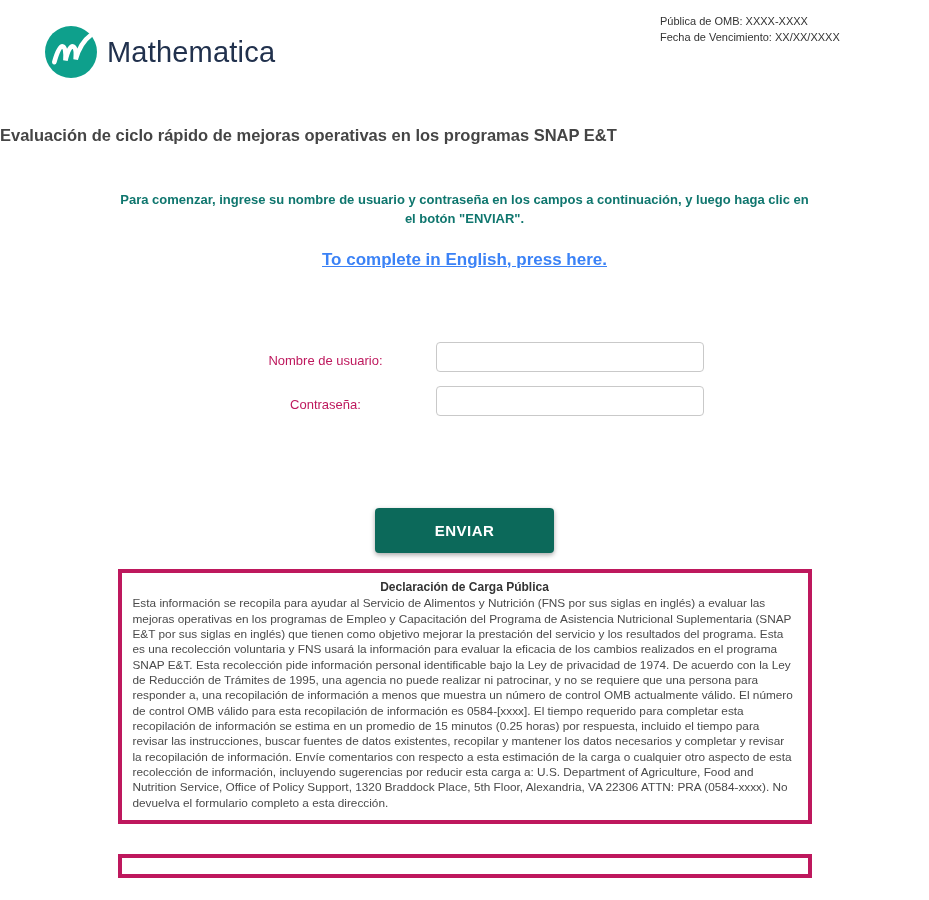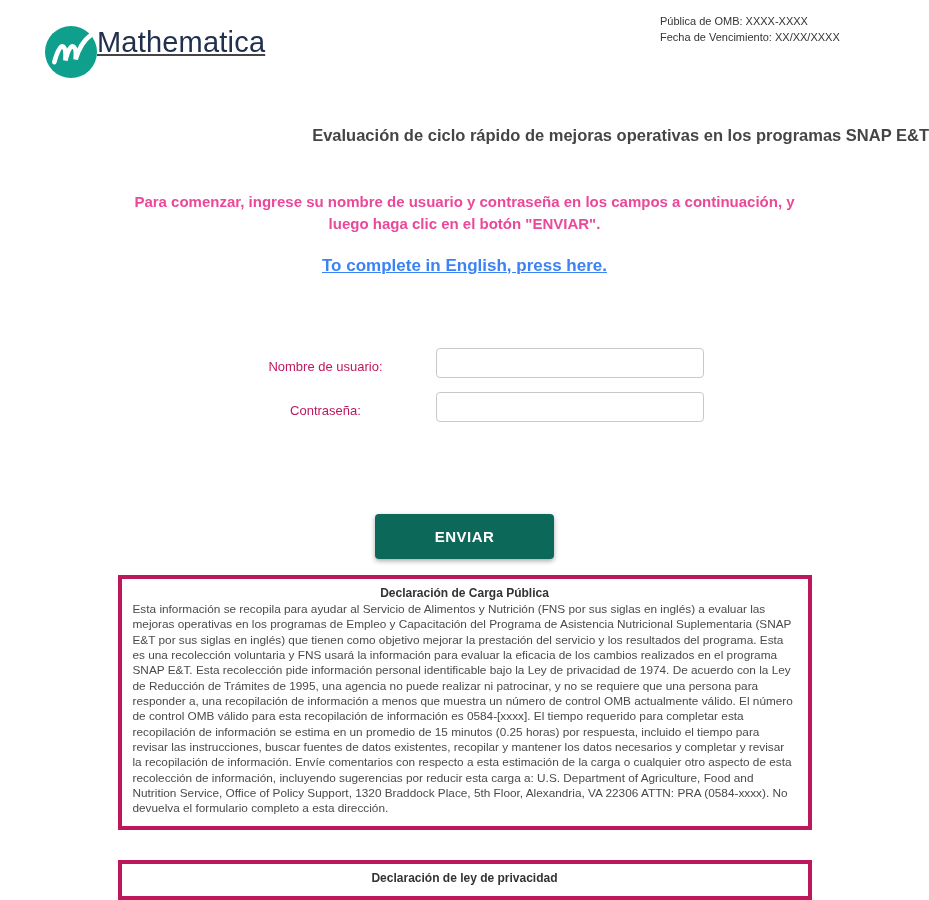--- a/index.html
+++ b/index.html
@@ -14,54 +14,54 @@
     overflow: hidden;
   }
 
   
   .header { position: relative; height: 92px; }
   .logo-wrap {
     position: absolute;
     left: 45px;
     top: 26px;
     display: flex;
-    align-items: flex-start;
-    text-decoration: underline;
+    align-items: center;
+    gap: 10px;
   }
   .logo-mark { width: 52px; height: 52px; display: block; }
   .brand-name {
     font-size: 29px;
     color: #21314d;
     letter-spacing: 0.2px;
     font-weight: normal;
   }
   .omb-block {
     position: absolute;
     left: 660px;
     top: 14px;
     font-size: 11px;
     line-height: 1.45;
     color: #333333;
   }
 
   
   .page-title {
     margin-top: 34px;
-    text-align: right;
+    text-align: left;
     font-size: 16.5px;
     font-weight: bold;
     color: #454545;
   }
   .intro-text {
     margin: 46px auto 0;
     width: 700px;
     text-align: center;
-    font-size: 15px;
+    font-size: 13px;
     font-weight: bold;
-    color: #ec4899;
+    color: #0f766e;
     line-height: 1.45;
   }
   .english-link-wrap {
     margin-top: 21px;
     text-align: center;
   }
   .english-link {
     font-size: 17px;
     font-weight: bold;
     color: #3b82f6;
@@ -178,15 +178,14 @@
 <div class="submit-wrap">
   <button class="submit-btn">ENVIAR</button>
 </div>
 
 <div class="notice-box first">
   <div class="notice-title">Declaración de Carga Pública</div>
   <div class="notice-body">Esta información se recopila para ayudar al Servicio de Alimentos y Nutrición (FNS por sus siglas en inglés) a evaluar las mejoras operativas en los programas de Empleo y Capacitación del Programa de Asistencia Nutricional Suplementaria (SNAP E&amp;T por sus siglas en inglés) que tienen como objetivo mejorar la prestación del servicio y los resultados del programa. Esta es una recolección voluntaria y FNS usará la información para evaluar la eficacia de los cambios realizados en el programa SNAP E&amp;T. Esta recolección pide información personal identificable bajo la Ley de privacidad de 1974. De acuerdo con la Ley de Reducción de Trámites de 1995, una agencia no puede realizar ni patrocinar, y no se requiere que una persona para responder a, una recopilación de información a menos que muestra un número de control OMB actualmente válido. El número de control OMB válido para esta recopilación de información es 0584-[xxxx]. El tiempo requerido para completar esta recopilación de información se estima en un promedio de 15 minutos (0.25 horas) por respuesta, incluido el tiempo para revisar las instrucciones, buscar fuentes de datos existentes, recopilar y mantener los datos necesarios y completar y revisar la recopilación de información. Envíe comentarios con respecto a esta estimación de la carga o cualquier otro aspecto de esta recolección de información, incluyendo sugerencias por reducir esta carga a: U.S. Department of Agriculture, Food and Nutrition Service, Office of Policy Support, 1320 Braddock Place, 5th Floor, Alexandria, VA 22306 ATTN: PRA (0584-xxxx). No devuelva el formulario completo a esta dirección.</div>
 </div>
 
 <div class="notice-box second">
-  <div class="notice-title">Declaración de ley de privacidad</div>
 
 </div>
 
 </body></html>

